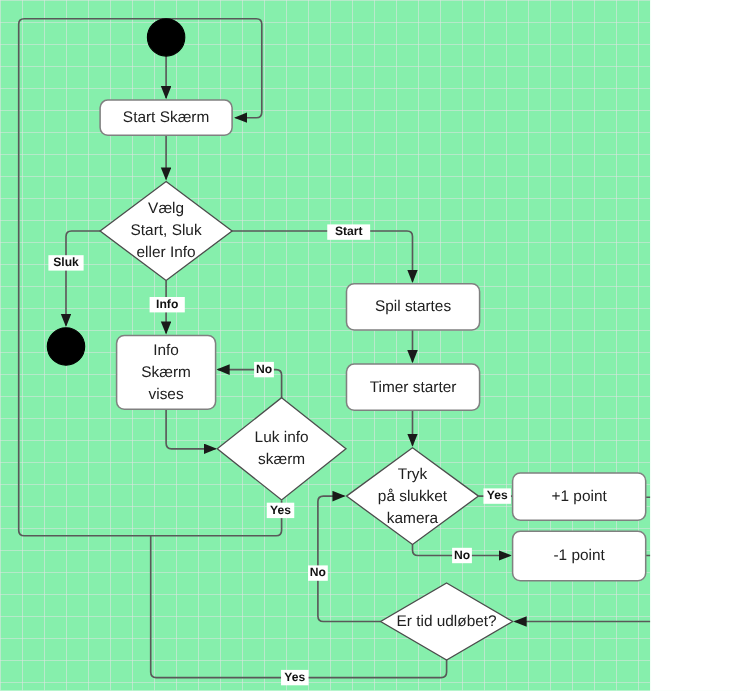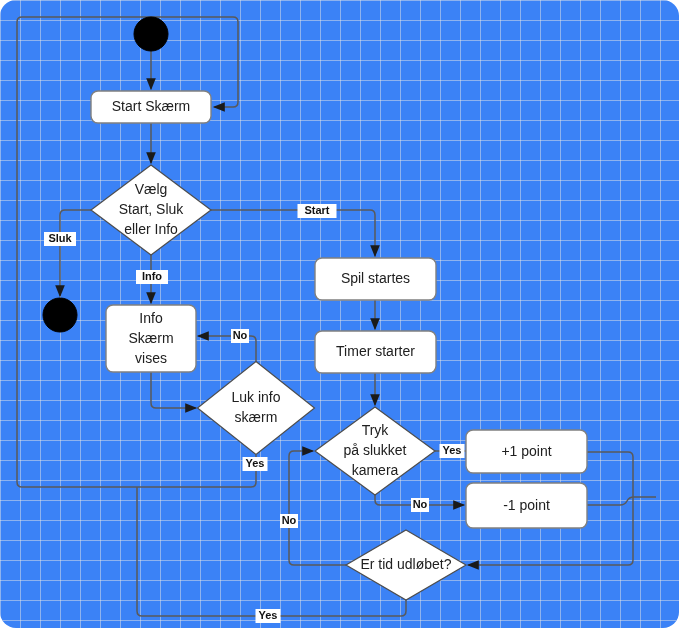--- a/index.html
+++ b/index.html
@@ -6,25 +6,24 @@
   html, body {
     margin: 0;
     padding: 0;
     background: #ffffff;
   }
   body {
     font-family: "Liberation Sans", sans-serif;
   }
   #diagram-root {
     position: relative;
-    width: 679px;
+    width: 591px;
     height: 628px;
     overflow: hidden;
-    background: #3b82f6;
-    border-radius: 16px;
+    background: #86efac;
   }
   svg#flowchart {
     display: block;
     width: 679px;
     height: 628px;
   }
   .grid-rect { fill: url(#gridPattern); }
   .node-shape {
     fill: #ffffff;
     stroke: #808080;

